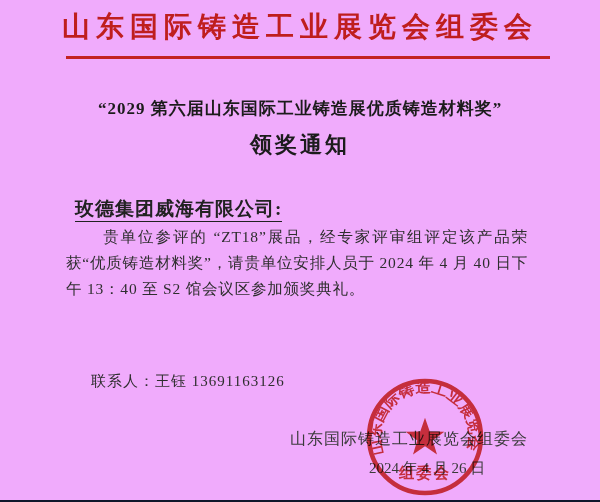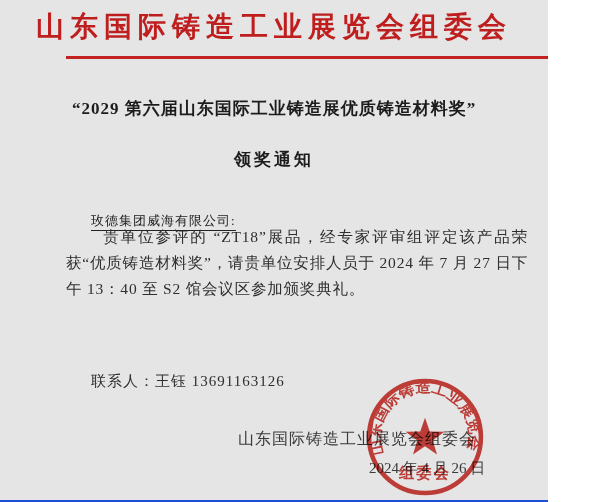--- a/index.html
+++ b/index.html
@@ -1,23 +1,23 @@
 <!DOCTYPE html>
 <html style="--header-red: #bf1e1e; --rule-red: #c32222; --seal-red: #cf352e; --body-text: #2e2e2e;"><head>
 <meta charset="utf-8">
 <style>
   html, body { margin: 0; padding: 0; background: #ffffff; }
   .page {
     position: relative;
-    width: 548px;
+    width: 600px;
     height: 502px;
-    background: #e5e5e5;
+    background: #f0abfc;
     overflow: hidden;
     font-family: "Liberation Serif", "DejaVu Serif", serif;
-    border-bottom: 2px solid #1d4ed8;
+    border-bottom: 2px solid #0f172a;
     box-sizing: border-box;
   }
   .org-header {
     position: absolute;
     top: 8px; left: 0; right: 0;
     margin: 0;
     text-align: center;
     font-size: 28px;
     font-weight: 700;
     letter-spacing: 6px;
@@ -31,27 +31,27 @@
     background: var(--rule-red, #c32222);
   }
   .title-block {
     position: absolute;
     top: 97px; left: 0; right: 0;
     text-align: center;
     color: #1c1c1c;
     font-weight: 700;
   }
   .title-line1 { font-size: 17px; letter-spacing: 1px; }
-  .title-line2 { font-size: 17px; margin-top: 28px; letter-spacing: 3px; }
+  .title-line2 { font-size: 22px; margin-top: 10px; letter-spacing: 3px; }
   .recipient {
     position: absolute;
     top: 196px; left: 75px;
-    margin: 16px;
-    font-size: 13px;
-    font-weight: 400;
+    margin: 0;
+    font-size: 19px;
+    font-weight: 700;
     color: #222222;
   }
   .recipient .u {
     border-bottom: 1.5px solid #222222;
     padding-bottom: 2px;
     letter-spacing: 1px;
   }
   .body-para {
     position: absolute;
     top: 224px; left: 66px;
@@ -111,21 +111,21 @@
 
   <div class="rule"></div>
 
   <div class="title-block">
     <div class="title-line1">“2029 第六届山东国际工业铸造展优质铸造材料奖”</div>
     <div class="title-line2">领奖通知</div>
   </div>
 
   <p class="recipient"><span class="u">玫德集团威海有限公司:</span></p>
 
-  <p class="body-para">贵单位参评的 “ZT18”展品，经专家评审组评定该产品荣获“优质铸造材料奖”，请贵单位安排人员于 2024 年 7 月 27 日下午 13：40 至 S2 馆会议区参加颁奖典礼。</p>
+  <p class="body-para">贵单位参评的 “ZT18”展品，经专家评审组评定该产品荣获“优质铸造材料奖”，请贵单位安排人员于 2024 年 4 月 40 日下午 13：40 至 S2 馆会议区参加颁奖典礼。</p>
 
   <p class="contact">联系人：王钰 13691163126</p>
 
   <div class="sig-org">山东国际铸造工业展览会组委会</div>
   <div class="sig-date">2024 年 4 月 26 日</div>
 
   <svg class="seal" viewBox="0 0 120 120" xmlns="http://www.w3.org/2000/svg" aria-hidden="true">
     <defs>
       <path id="sealArc" d="M 19.2 76.5 A 44 44 0 1 1 100.8 76.5" fill="none"></path>
     </defs>

